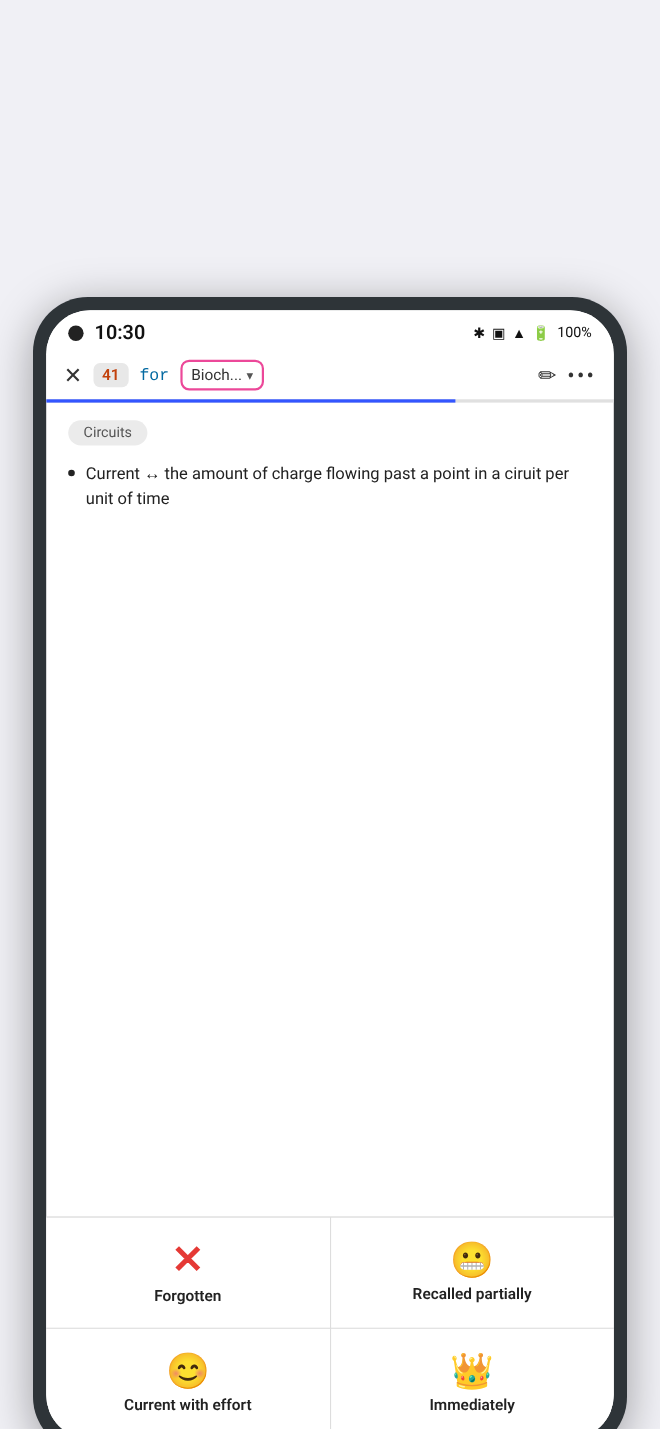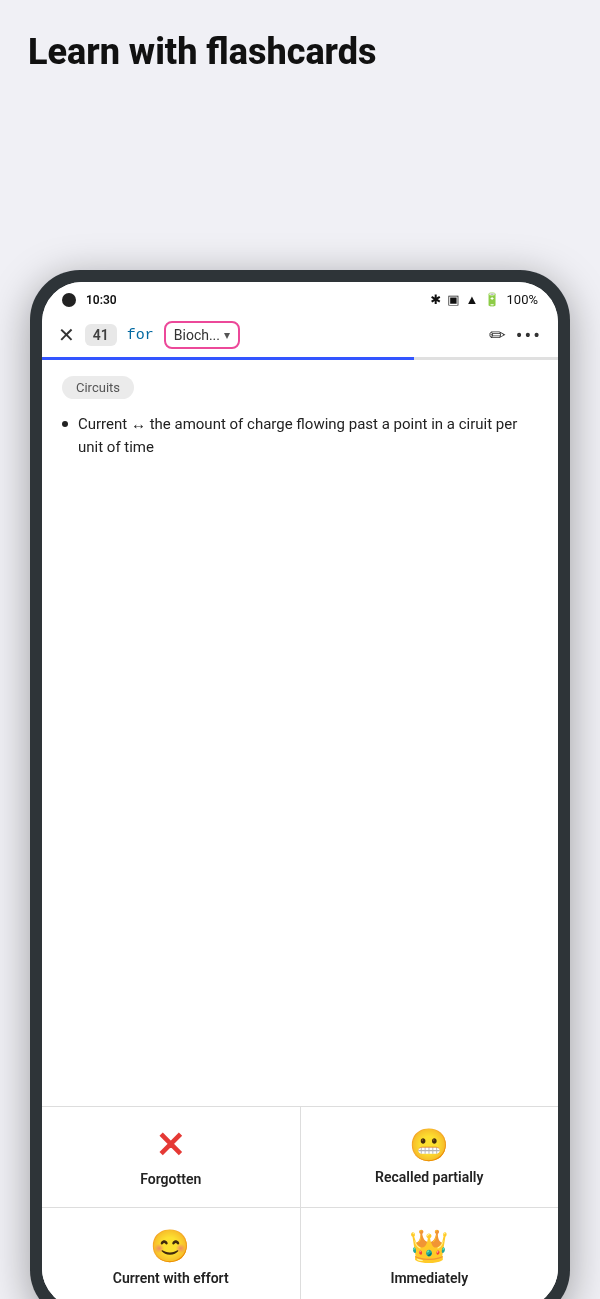--- a/index.html
+++ b/index.html
@@ -72,21 +72,21 @@
     }
 
     .camera-dot {
       width: 14px;
       height: 14px;
       background: #222;
       border-radius: 50%;
     }
 
     .status-time {
-      font-size: 12px;
+      font-size: 18px;
       font-weight: 600;
       color: #111;
     }
 
     .status-right {
       display: flex;
       align-items: center;
       gap: 6px;
       font-size: 13px;
       color: #111;
@@ -112,21 +112,21 @@
       font-weight: 300;
       cursor: pointer;
     }
 
     .toolbar-count {
       background: #e8e8e8;
       border-radius: 6px;
       padding: 3px 8px;
       font-size: 14px;
       font-weight: 600;
-      color: #404040;
+      color: #c2410c;
     }
 
     .toolbar-for {
       font-size: 15px;
       color: #0369a1;
       font-weight: 500;
       font-family: Liberation Mono, monospace;
     }
 
     .toolbar-dropdown {
@@ -295,21 +295,20 @@
       color: #e53935;
       font-size: 36px;
       font-weight: 700;
       line-height: 1;
     }
   </style>
 </head>
 <body>
 
 <div class="page-header">
-  <h1 class="page-title">Learn with flashcards</h1>
 </div>
 
 <div class="phone-shell">
   <div class="phone-screen">
 
     <div class="status-bar">
       <div class="status-left">
         <div class="camera-dot"></div>
         <span class="status-time">10:30</span>
       </div>

